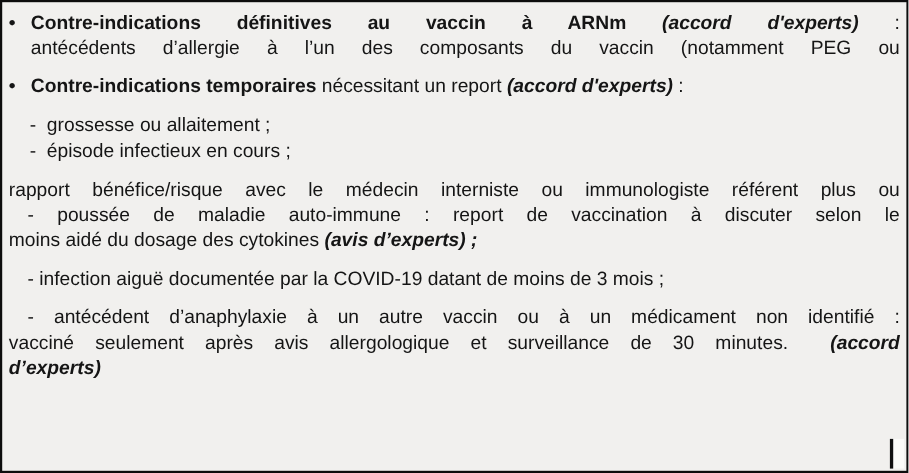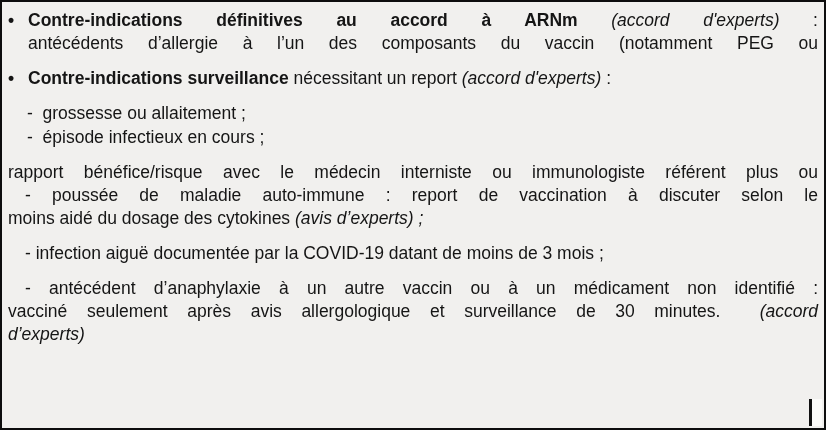--- a/index.html
+++ b/index.html
@@ -42,46 +42,46 @@
   .line { min-height: 23px; }
   .jl {
     text-align: justify;
     text-align-last: justify;
     -moz-text-align-last: justify;
   }
   .ll { text-align: left; }
   .indent { text-indent: 17px; }
   .s-r { font-weight: 400; font-style: normal; }
   .s-b { font-weight: 700; font-style: normal; }
-  .s-bi { font-weight: 400; font-style: italic; }
+  .s-bi { font-weight: 700; font-style: italic; }
   .corner-notch {
     position: absolute;
     right: 2px;
     bottom: 2px;
     width: 10px;
     height: 27px;
     border-left: 3px solid #111111;
   }
 </style>
 </head>
 <body>
 
 <div class="sheet" style="background: rgb(241, 240, 238); border-color: rgb(13, 13, 13); color: rgb(21, 21, 21);">
   <div class="content">
       <div class="para kind-bullet bullet-row">
         <span class="bullet-marker">•</span>
         <div class="bullet-text">
-          <div class="line jl"><span class="s-b">Contre-indications définitives au accord à ARNm </span><span class="s-bi">(accord d'experts)</span><span class="s-r"> :</span></div>
+          <div class="line jl"><span class="s-b">Contre-indications définitives au vaccin à ARNm </span><span class="s-bi">(accord d'experts)</span><span class="s-r"> :</span></div>
           <div class="line jl"><span class="s-r">antécédents d’allergie à l’un des composants du vaccin (notamment PEG ou</span></div>
         </div>
       </div>
       <div class="para kind-bullet bullet-row">
         <span class="bullet-marker">•</span>
         <div class="bullet-text">
-          <div class="line ll"><span class="s-b">Contre-indications surveillance</span><span class="s-r"> nécessitant un report </span><span class="s-bi">(accord d'experts)</span><span class="s-r"> :</span></div>
+          <div class="line ll"><span class="s-b">Contre-indications temporaires</span><span class="s-r"> nécessitant un report </span><span class="s-bi">(accord d'experts)</span><span class="s-r"> :</span></div>
         </div>
       </div>
       <div class="para kind-dash-item glue">
         <div class="line ll"><span class="s-r">-&nbsp; grossesse ou allaitement ;</span></div>
       </div>
       <div class="para kind-dash-item">
         <div class="line ll"><span class="s-r">-&nbsp; épisode infectieux en cours ;</span></div>
       </div>
       <div class="para kind-dash-para">
         <div class="line jl"><span class="s-r">rapport bénéfice/risque avec le médecin interniste ou immunologiste référent plus ou</span></div>

